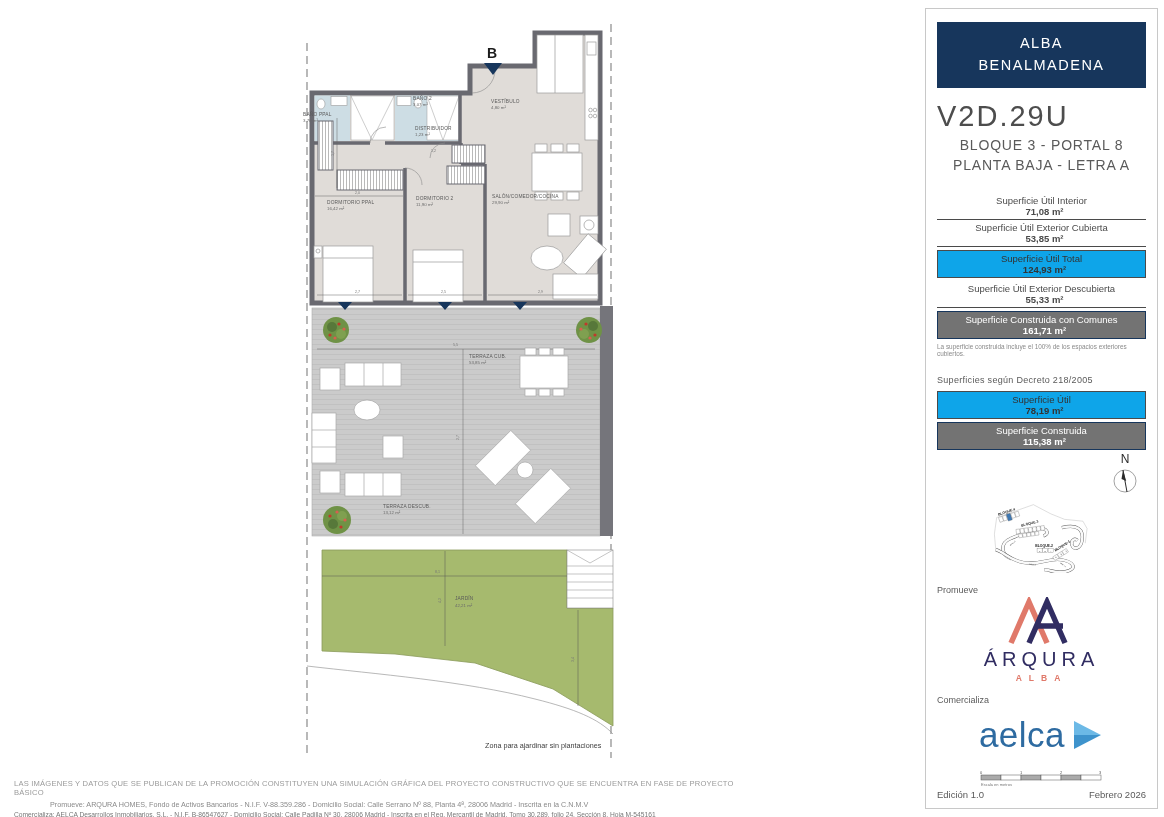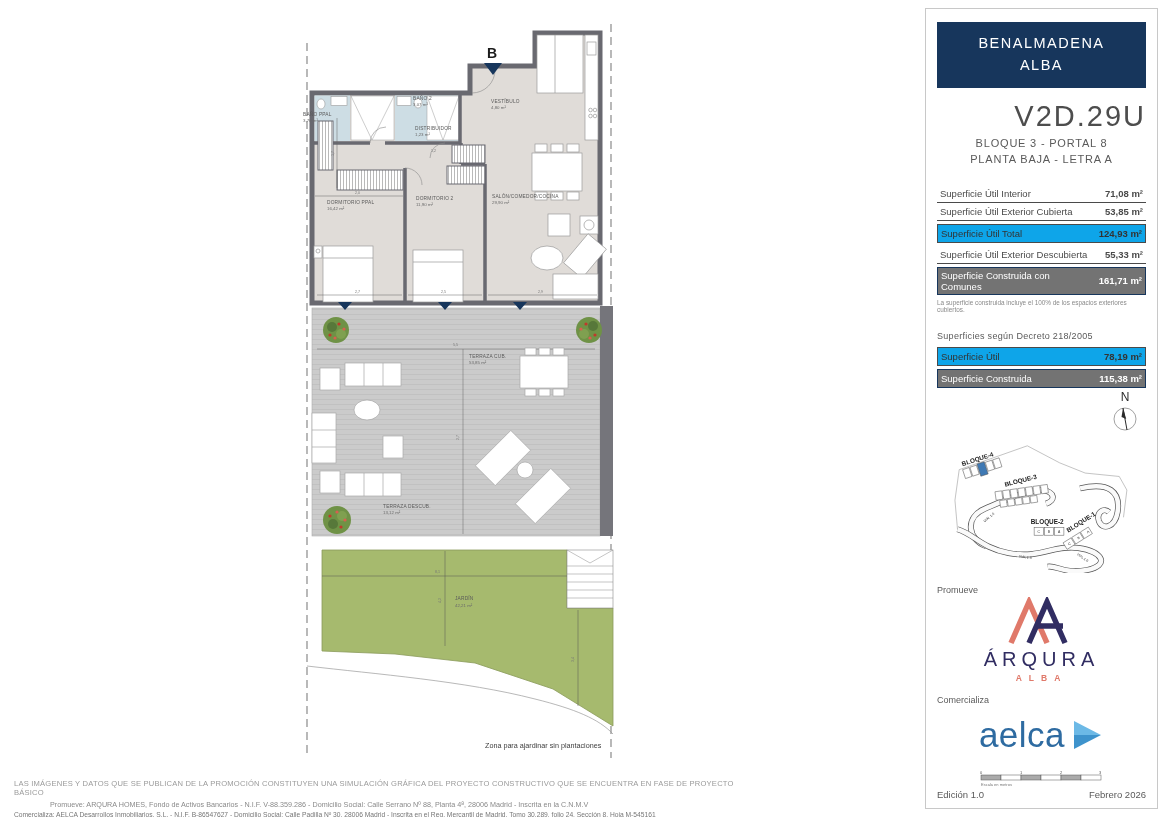--- a/index.html
+++ b/index.html
@@ -13,25 +13,25 @@
   .room-area{font-size:4.4px;fill:#6a6a6a;}
   .dim-txt{font-size:3.6px;fill:#777;}
   .plan-caption{font-size:7.2px;fill:#3d3d3d;}
   .entry-b{font-size:14px;fill:#1c1c1c;font-weight:600;}
 
   
   .panel{position:absolute;left:925px;top:8px;width:233px;height:801px;border:1px solid #c8c8c8;
          background:#fff;box-sizing:border-box;padding:10px 11px 8px 11px;display:flex;flex-direction:column;}
   .panel-header{background:#17365c;color:#fff;text-align:center;padding:11px 4px;margin-top:3px;
                 font-size:14.5px;letter-spacing:1.5px;line-height:1.5;}
-  .unit-code{text-align:right;font-size:29px;color:#4d4d4d;letter-spacing:2px;margin-top:12px;font-weight:400;}
-  .unit-sub{text-align:center;font-size:11px;color:#5a5a5a;letter-spacing:.8px;margin-top:4px;}
+  .unit-code{text-align:left;font-size:29px;color:#4d4d4d;letter-spacing:2px;margin-top:12px;font-weight:400;}
+  .unit-sub{text-align:center;font-size:14px;color:#5a5a5a;letter-spacing:.8px;margin-top:4px;}
   .area-table{margin-top:20px;}
   .arow{display:flex;justify-content:space-between;align-items:center;font-size:9.5px;color:#4a4a4a;
-        padding:2px 3px;min-height:13px;}
+        padding:2px 3px;min-height:13px;flex-direction:column;}
   .arow.plain{border-bottom:1px solid #4a4a4a;}
   .arow.gray{background:#0ea5e9;border:1px solid #4a4a4a;margin:3px 0;color:#333;}
   .arow.navy{background:#737373;border:1px solid #17365c;margin:3px 0 0 0;color:#fff;}
   .avalue{white-space:nowrap;padding-left:6px;font-weight:bold;}
   .area-note{font-size:6.4px;color:#8a8a8a;margin-top:4px;}
   .decree-heading{font-size:9px;color:#5a5a5a;margin-top:18px;letter-spacing:.3px;}
   .decree-table{margin-top:3px;}
   .compass{display:flex;justify-content:flex-end;margin:2px 6px 0 0;}
   .compass-n{font-size:12px;color:#2a2a2a;text-align:center;}
   .site-svg{margin-top:2px;}
@@ -291,22 +291,22 @@
         <text class="room-area" x="170" y="589">42,21 m²</text>
       </g>
 
       <text class="plan-caption" x="200" y="730">Zona para ajardinar sin plantaciones</text>
     </svg>
   </div>
 
   <div class="panel">
 
     <div class="panel-header">
+      <div>ALBA</div>
       <div>BENALMADENA</div>
-      <div>ALBA</div>
     </div>
 
     <div class="unit-code">V2D.29U</div>
     <div class="unit-sub">BLOQUE 3 - PORTAL 8</div>
     <div class="unit-sub">PLANTA BAJA - LETRA A</div>
 
     <div class="area-table">
       <div class="arow plain">
         <span class="alabel">Superficie Útil Interior</span>
         <span class="avalue">71,08 m²</span>

